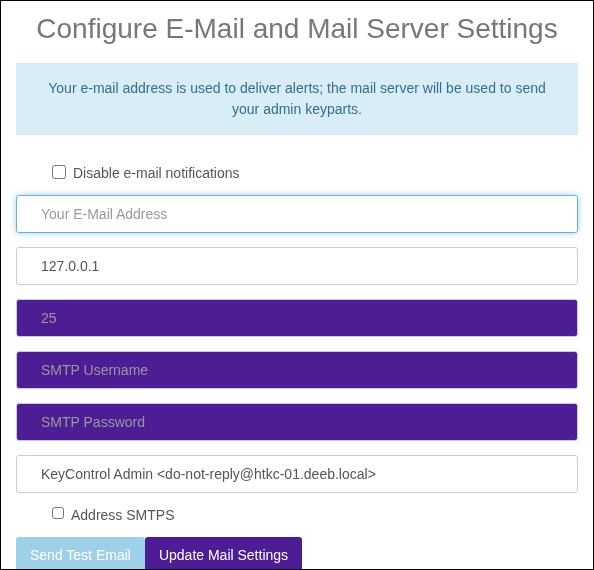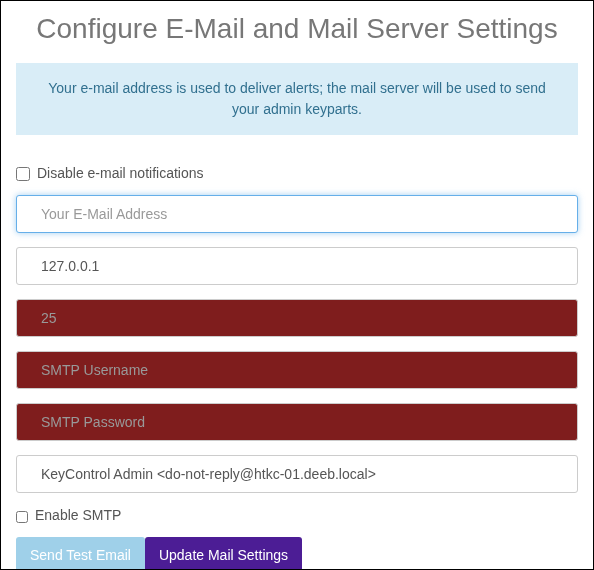--- a/index.html
+++ b/index.html
@@ -28,24 +28,25 @@
       background: #d9edf7;
       color: #31708f;
       padding: 15px 20px;
       text-align: center;
       font-size: 14px;
       line-height: 1.5;
       margin-bottom: 30px;
     }
     .checkbox-row {
       display: flex;
-      align-items: flex-end;
+      align-items: flex-start;
       margin-bottom: 14px;
       font-size: 14px;
       color: #555;
+      margin-left: 36px;
     }
     .checkbox-row input[type="checkbox"] {
       width: 14px;
       height: 14px;
       margin-right: 7px;
       cursor: pointer;
     }
     .checkbox-row.small input[type="checkbox"] {
       width: 12px;
       height: 12px;
@@ -65,21 +66,21 @@
       outline: none;
     }
     .form-input::placeholder {
       color: #999;
     }
     .form-input.focused {
       border-color: #66afe9;
       box-shadow: 0 0 6px rgba(102,175,233,0.6);
     }
     .form-input.disabled {
-      background: #7f1d1d;
+      background: #4c1d95;
       color: #999;
     }
     .button-row {
       display: flex;
       justify-content: flex-start;
       margin-top: 12px;
     }
     .btn {
       padding: 10px 14px;
       font-size: 14px;
@@ -116,21 +117,21 @@
   <input type="text" class="form-input disabled" value="25" style="">
 
   <input type="text" class="form-input disabled" placeholder="SMTP Username" style="">
 
   <input type="text" class="form-input disabled" placeholder="SMTP Password" style="">
 
   <input type="text" class="form-input" value="KeyControl Admin &lt;do-not-reply@htkc-01.deeb.local&gt;" style="">
 
   <div class="checkbox-row small">
     <input type="checkbox" id="smtps-cb" style="">
-    <label for="smtps-cb">Enable SMTP</label>
+    <label for="smtps-cb">Address SMTPS</label>
   </div>
 
   <div class="button-row">
     <button class="btn btn-light">Send Test Email</button>
     <button class="btn btn-primary">Update Mail Settings</button>
   </div>
 
 </div>
 
 </body></html>

